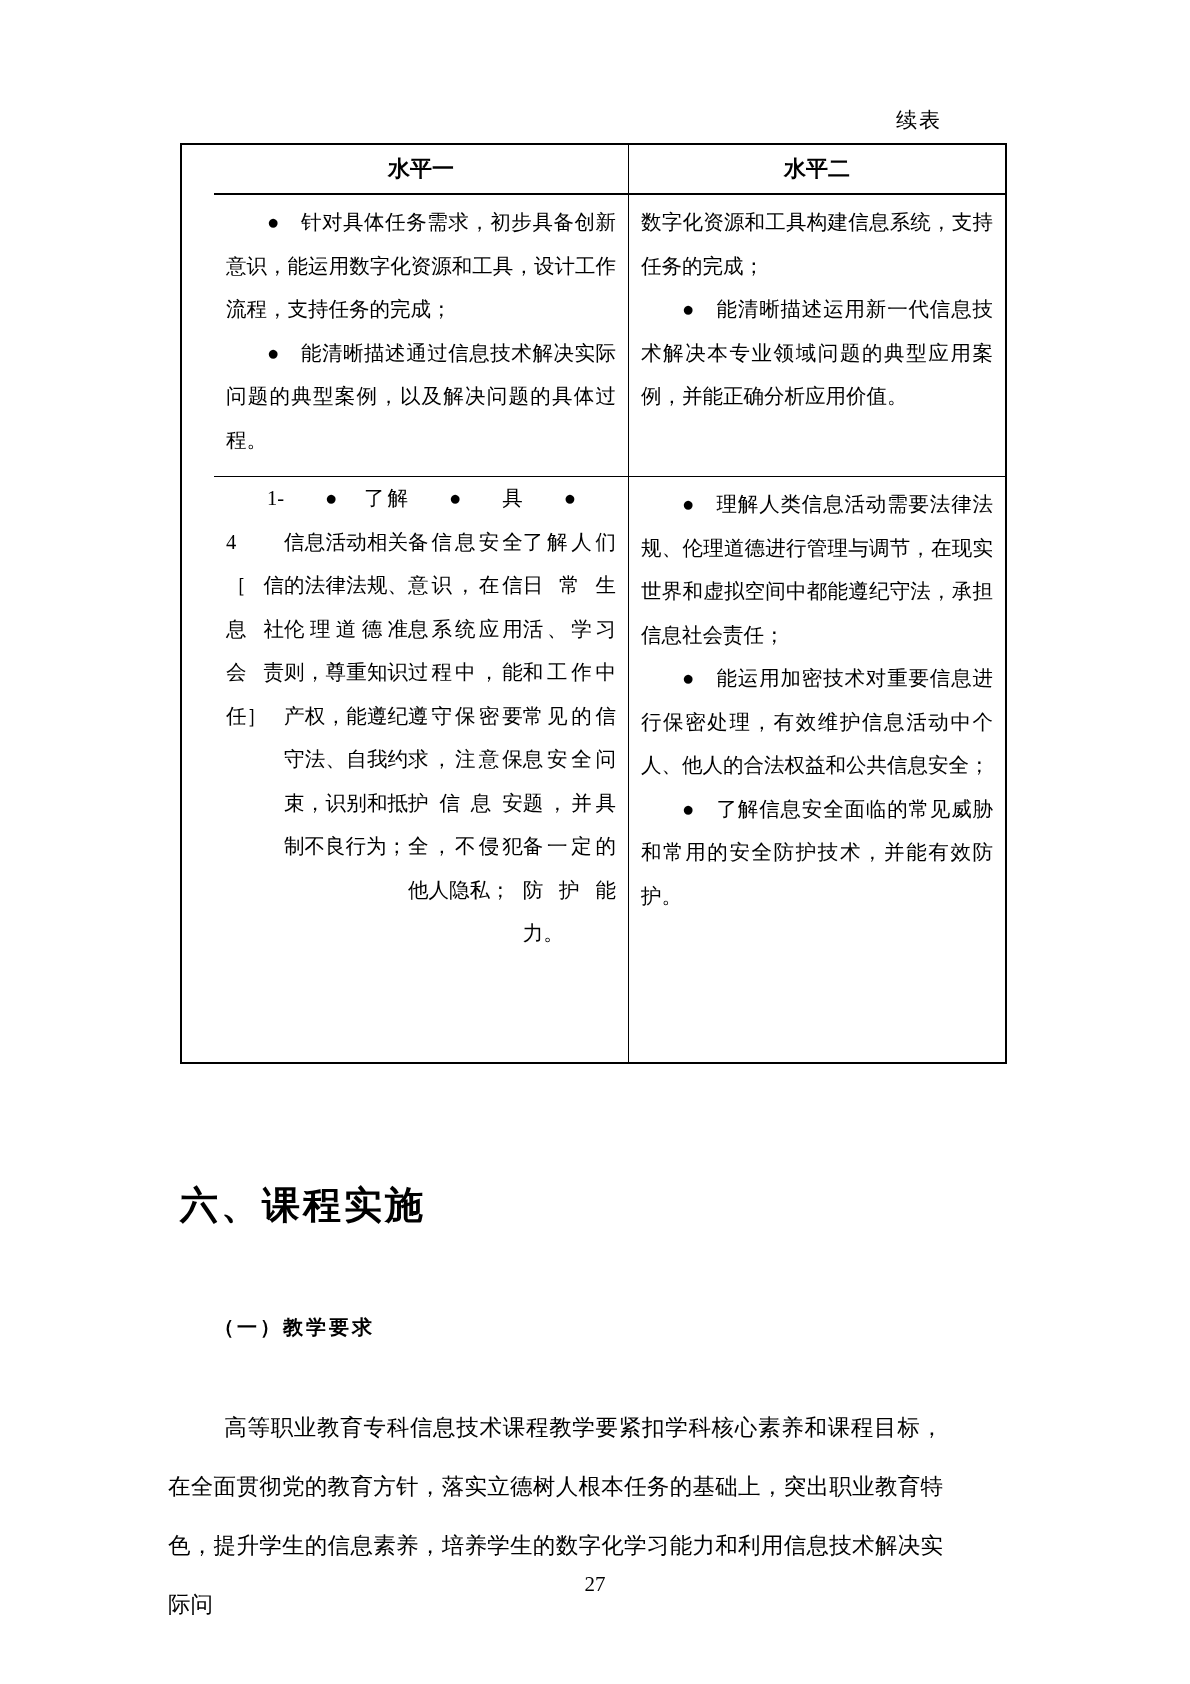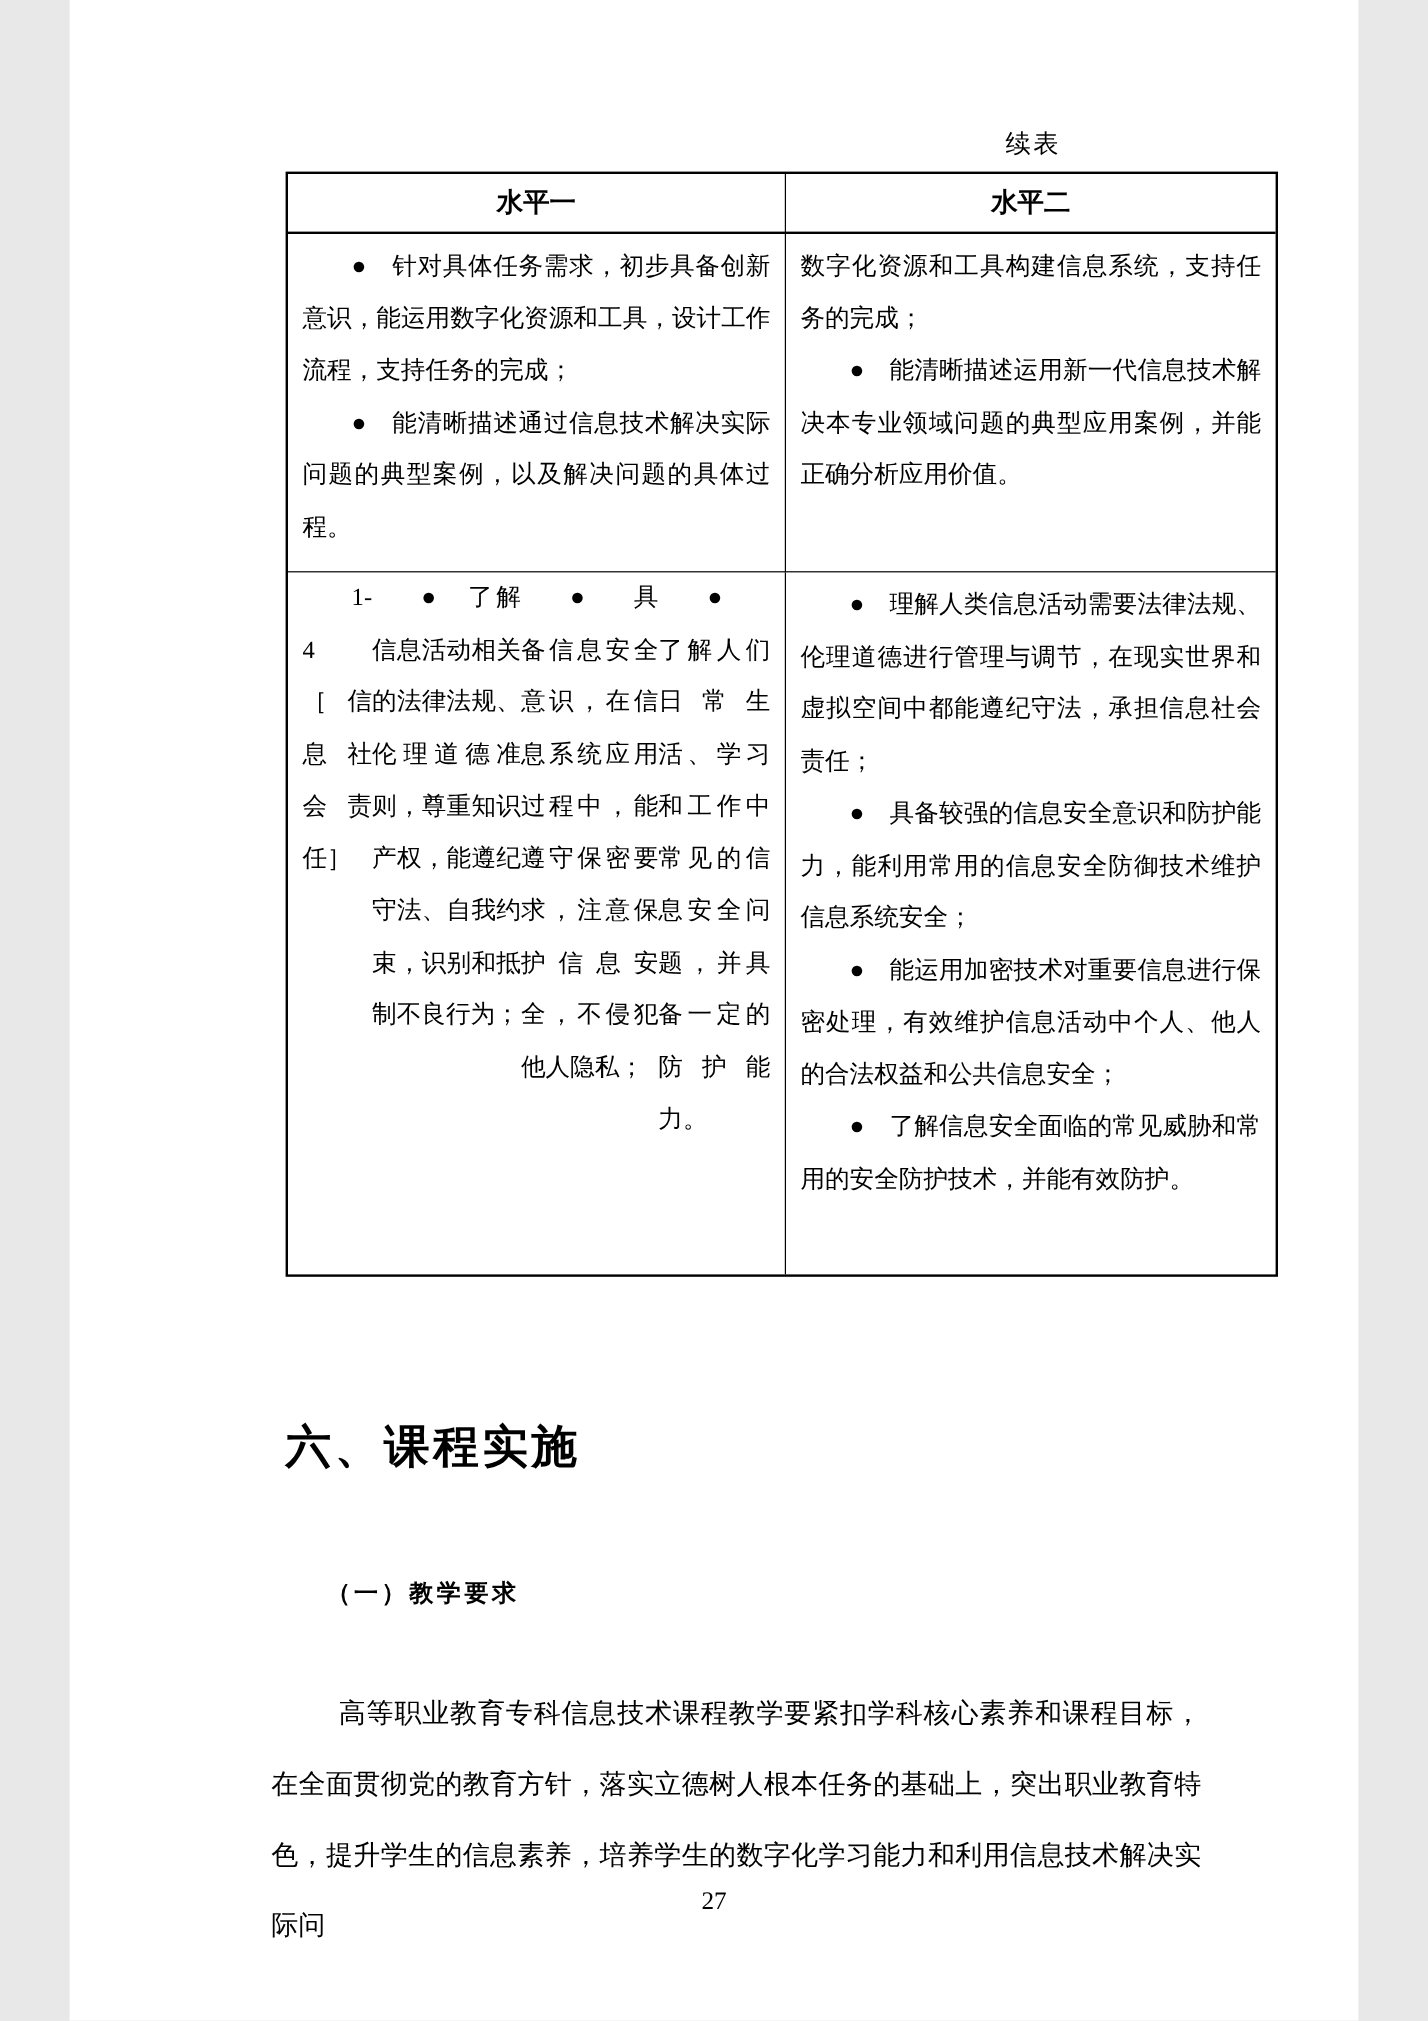--- a/index.html
+++ b/index.html
@@ -1,18 +1,18 @@
 <!DOCTYPE html>
 <html><head>
 <meta charset="utf-8">
 <style>
   html,body { margin:0; padding:0; background:#e8e8e8; }
   .page {
     position:relative;
-    width:1074px; height:1684px;
+    width:1190px; height:1684px;
     margin:0 auto;
     background:#ffffff;
     color:#000;
     font-family:"Liberation Serif","DejaVu Serif",serif;
     overflow:hidden;
   }
 
   
   .continued {
     position:absolute; top:106px; right:248px;
@@ -21,20 +21,21 @@
 
   
   .tbl {
     position:absolute; left:180px; top:143px;
     width:827px;
     display:grid;
     grid-template-columns:415px 1fr;
     grid-template-rows:50px 282px 585px;
     border:2px solid #000;
     box-sizing:border-box;
+    padding-left:32px;
   }
   .th {
     display:flex; align-items:center; justify-content:center;
     font-weight:bold; font-size:22px;
     border-bottom:2px solid #000;
   }
   .col1 { border-right:1.5px solid #000; }
   .cell {
     padding:6px 12px 0 12px;
     font-size:20.5px;
@@ -97,21 +98,20 @@
     </div>
 
     <div class="cell col1 vcenter">
       <p>1-4　［信息社会责任］</p>
       <p>●　了解信息活动相关的法律法规、伦理道德准则，尊重知识产权，能遵纪守法、自我约束，识别和抵制不良行为；</p>
       <p>●　具备信息安全意识，在信息系统应用过程中，能遵守保密要求，注意保护信息安全，不侵犯他人隐私；</p>
       <p>●　了解人们日常生活、学习和工作中常见的信息安全问题，并具备一定的防护能力。</p>
     </div>
     <div class="cell">
       <p>●　理解人类信息活动需要法律法规、伦理道德进行管理与调节，在现实世界和虚拟空间中都能遵纪守法，承担信息社会责任；</p>
-      <p>●　具备较强的信息安全意识和防护能力，能利用常用的信息安全防御技术维护信息系统安全；</p>
       <p>●　能运用加密技术对重要信息进行保密处理，有效维护信息活动中个人、他人的合法权益和公共信息安全；</p>
       <p>●　了解信息安全面临的常见威胁和常用的安全防护技术，并能有效防护。</p>
     </div>
 
   </div>
 
   <h1 class="heading">六、课程实施</h1>
 
   <h2 class="subheading">（一）教学要求</h2>
 

